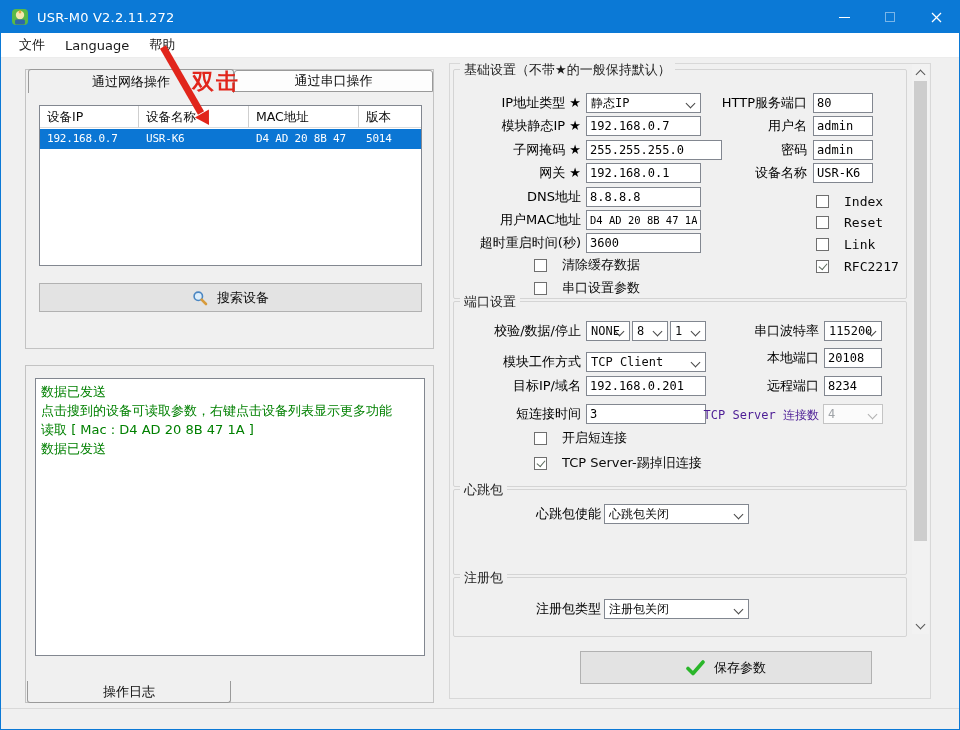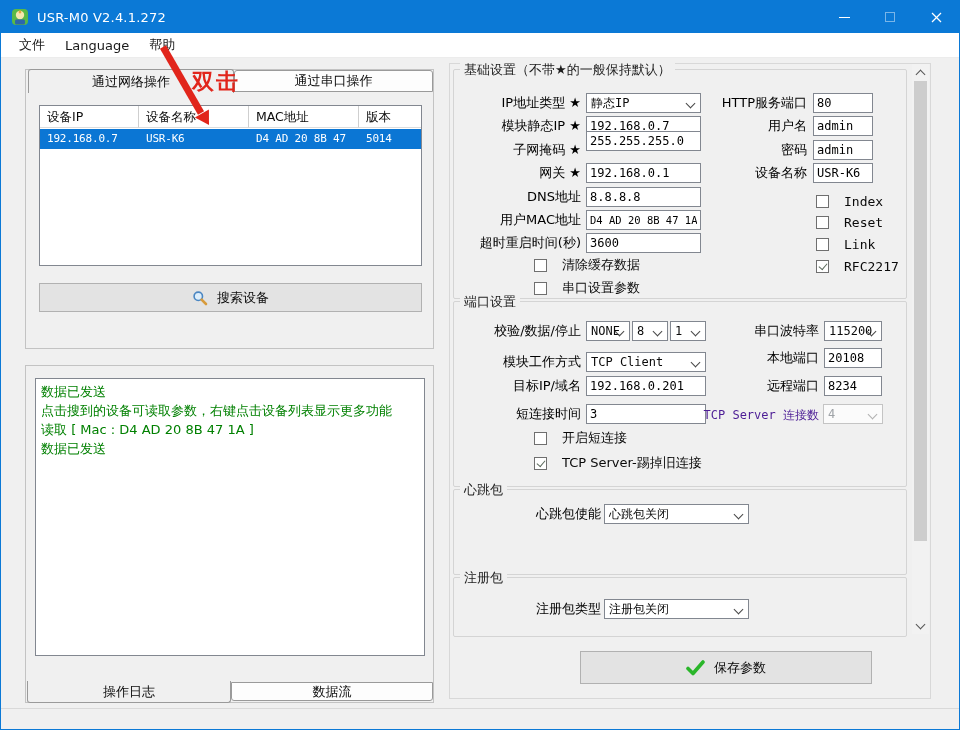--- a/index.html
+++ b/index.html
@@ -85,21 +85,21 @@
 
 <div class="window">
 
   <div class="titlebar">
     <svg class="app-icon" viewBox="0 0 18 18">
       <rect x="1" y="1" width="16" height="16" rx="4" fill="#59b947"></rect>
       <circle cx="9" cy="7" r="4.2" fill="#f5e7ae"></circle>
       <circle cx="9" cy="4" r="1.4" fill="#e8a33d"></circle>
       <rect x="4" y="11.5" width="10" height="5" rx="1.5" fill="#2c66ad"></rect>
     </svg>
-    <span class="title-text">USR-M0 V2.4.1.272</span>
+    <span class="title-text">USR-M0 V2.2.11.272</span>
     <div class="win-buttons">
       <div class="win-btn">
           <span class="glyph-min"></span>
         </div>
       <div class="win-btn">
           <span class="glyph-max"></span>
         </div>
       <div class="win-btn">
         <svg width="11" height="11" viewBox="0 0 11 11">
           <line x1="1" y1="1" x2="10" y2="10" stroke="#fff" stroke-width="1.3"></line>
@@ -147,40 +147,37 @@
   <div class="panel" style="left:24px;top:364px;width:409px;height:338px;"></div>
   <div class="log-area">
     <div class="log-line">数据已发送</div>
     <div class="log-line">点击搜到的设备可读取参数，右键点击设备列表显示更多功能</div>
     <div class="log-line">读取 [ Mac : D4 AD 20 8B 47 1A ]</div>
     <div class="log-line">数据已发送</div>
   </div>
   <div class="tab bottom active" style="left:26px;top:680px;width:204px;height:22px;">
     <span>操作日志</span>
   </div>
-  <div class="tab bottom" style="left:230px;top:681px;width:202px;height:19px;">
-    <span>数据流</span>
-  </div>
 
   <div class="right-container"></div>
 
   <div class="gb" style="left:452px;top:68px;width:454px;height:230px;">
     <span class="gb-title">基础设置（不带★的一般保持默认）</span>
   </div>
 
   <div class="lbl" style="left:455px;top:92px;width:125px;">IP地址类型 ★</div>
   <div class="combo" style="left:585px;top:92px;width:115px;">
       <span>静态IP</span>
     </div>
 
   <div class="lbl" style="left:455px;top:115px;width:125px;">模块静态IP ★</div>
   <input class="tb" style="left: 585px; top: 115px; width: 115px;" readonly="" value="192.168.0.7">
 
   <div class="lbl" style="left:455px;top:139px;width:125px;">子网掩码 ★</div>
-  <input class="tb" style="left: 585px; top: 130px; width: 115px;" readonly="" value="255.255.255.0">
+  <input class="tb" style="left: 585px; top: 139px; width: 136px;" readonly="" value="255.255.255.0">
 
   <div class="lbl" style="left:455px;top:162px;width:125px;">网关 ★</div>
   <input class="tb" style="left: 585px; top: 162px; width: 115px;" readonly="" value="192.168.0.1">
 
   <div class="lbl" style="left:455px;top:186px;width:125px;">DNS地址</div>
   <input class="tb" style="left: 585px; top: 186px; width: 115px;" readonly="" value="8.8.8.8">
 
   <div class="lbl" style="left:455px;top:209px;width:125px;">用户MAC地址</div>
   <input class="tb" style="left: 585px; top: 209px; width: 115px; font-size: 10.5px;" readonly="" value="D4 AD 20 8B 47 1A">
 

